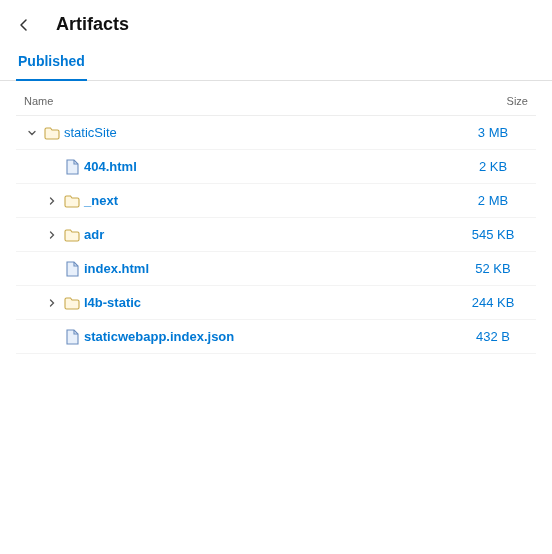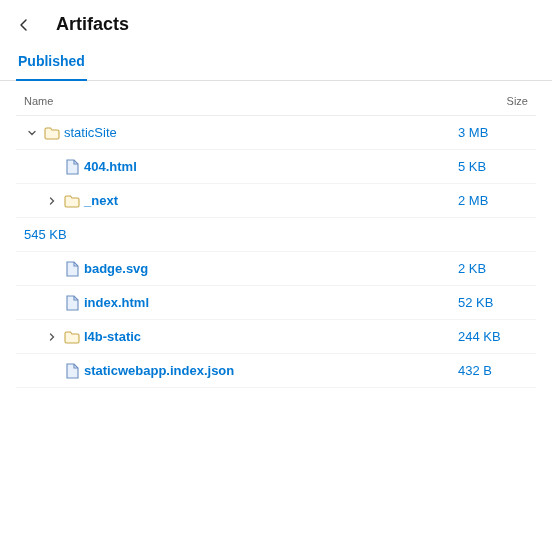--- a/index.html
+++ b/index.html
@@ -132,21 +132,21 @@
     .file-name {
       color: #0078d4;
       font-size: 13px;
       cursor: pointer;
     }
 
     .file-size {
       color: #0078d4;
       font-size: 13px;
       min-width: 70px;
-      text-align: left;
+      text-align: center;
     }
   </style>
 </head>
 <body>
 
 <div class="header">
   <button class="back-btn">
     <svg width="16" height="16" viewBox="0 0 16 16" fill="none" xmlns="http://www.w3.org/2000/svg">
       <path d="M10 3L5 8L10 13" stroke="#333" stroke-width="1.5" stroke-linecap="round" stroke-linejoin="round"></path>
     </svg>
@@ -185,97 +185,97 @@
     <div class="file-left indent-1">
       <span class="chevron-placeholder"></span>
       <span class="file-icon">
         <svg width="14" height="16" viewBox="0 0 14 16">
           <path d="M2 1H9L13 5V15H2V1Z" fill="#e8f0fb" stroke="#6c8ebf" stroke-width="1.1"></path>
           <path d="M9 1V5H13" fill="none" stroke="#6c8ebf" stroke-width="1.1"></path>
         </svg>
       </span>
       <span class="file-name">404.html</span>
     </div>
-    <span class="file-size">5 KB</span>
+    <span class="file-size">2 KB</span>
   </div>
 
   <div class="file-row">
     <div class="file-left indent-1">
       <span class="chevron">
         <svg width="10" height="10" viewBox="0 0 10 10">
             <path d="M3.5 2L6.5 5L3.5 8" stroke="#555" stroke-width="1.3" fill="none" stroke-linecap="round"></path>
           </svg>
       </span>
       <span class="folder-icon">
         <svg width="16" height="14" viewBox="0 0 16 14">
           <path d="M1 3.5C1 2.67 1.67 2 2.5 2H6.5L8 4H13.5C14.33 4 15 4.67 15 5.5V11.5C15 12.33 14.33 13 13.5 13H2.5C1.67 13 1 12.33 1 11.5V3.5Z" fill="#fff7e0" stroke="#c8a84b" stroke-width="1.1"></path>
         </svg>
       </span>
       <span class="file-name">_next</span>
     </div>
     <span class="file-size">2 MB</span>
   </div>
 
   <div class="file-row">
+    <div class="file-left indent-1">
+      <span class="chevron">
+        <svg width="10" height="10" viewBox="0 0 10 10">
+            <path d="M3.5 2L6.5 5L3.5 8" stroke="#555" stroke-width="1.3" fill="none" stroke-linecap="round"></path>
+          </svg>
+      </span>
+      <span class="folder-icon">
+        <svg width="16" height="14" viewBox="0 0 16 14">
+          <path d="M1 3.5C1 2.67 1.67 2 2.5 2H6.5L8 4H13.5C14.33 4 15 4.67 15 5.5V11.5C15 12.33 14.33 13 13.5 13H2.5C1.67 13 1 12.33 1 11.5V3.5Z" fill="#fff7e0" stroke="#c8a84b" stroke-width="1.1"></path>
+        </svg>
+      </span>
+      <span class="file-name">adr</span>
+    </div>
     <span class="file-size">545 KB</span>
   </div>
+
+
+
 
   <div class="file-row">
     <div class="file-left indent-1">
       <span class="chevron-placeholder"></span>
       <span class="file-icon">
         <svg width="14" height="16" viewBox="0 0 14 16">
           <path d="M2 1H9L13 5V15H2V1Z" fill="#e8f0fb" stroke="#6c8ebf" stroke-width="1.1"></path>
           <path d="M9 1V5H13" fill="none" stroke="#6c8ebf" stroke-width="1.1"></path>
         </svg>
       </span>
-      <span class="file-name">badge.svg</span>
-    </div>
-    <span class="file-size">2 KB</span>
-  </div>
-
-
+      <span class="file-name">index.html</span>
+    </div>
+    <span class="file-size">52 KB</span>
+  </div>
+
+  <div class="file-row">
+    <div class="file-left indent-1">
+      <span class="chevron">
+        <svg width="10" height="10" viewBox="0 0 10 10">
+            <path d="M3.5 2L6.5 5L3.5 8" stroke="#555" stroke-width="1.3" fill="none" stroke-linecap="round"></path>
+          </svg>
+      </span>
+      <span class="folder-icon">
+        <svg width="16" height="14" viewBox="0 0 16 14">
+          <path d="M1 3.5C1 2.67 1.67 2 2.5 2H6.5L8 4H13.5C14.33 4 15 4.67 15 5.5V11.5C15 12.33 14.33 13 13.5 13H2.5C1.67 13 1 12.33 1 11.5V3.5Z" fill="#fff7e0" stroke="#c8a84b" stroke-width="1.1"></path>
+        </svg>
+      </span>
+      <span class="file-name">l4b-static</span>
+    </div>
+    <span class="file-size">244 KB</span>
+  </div>
 
   <div class="file-row">
     <div class="file-left indent-1">
       <span class="chevron-placeholder"></span>
       <span class="file-icon">
         <svg width="14" height="16" viewBox="0 0 14 16">
           <path d="M2 1H9L13 5V15H2V1Z" fill="#e8f0fb" stroke="#6c8ebf" stroke-width="1.1"></path>
           <path d="M9 1V5H13" fill="none" stroke="#6c8ebf" stroke-width="1.1"></path>
         </svg>
       </span>
-      <span class="file-name">index.html</span>
-    </div>
-    <span class="file-size">52 KB</span>
-  </div>
-
-  <div class="file-row">
-    <div class="file-left indent-1">
-      <span class="chevron">
-        <svg width="10" height="10" viewBox="0 0 10 10">
-            <path d="M3.5 2L6.5 5L3.5 8" stroke="#555" stroke-width="1.3" fill="none" stroke-linecap="round"></path>
-          </svg>
-      </span>
-      <span class="folder-icon">
-        <svg width="16" height="14" viewBox="0 0 16 14">
-          <path d="M1 3.5C1 2.67 1.67 2 2.5 2H6.5L8 4H13.5C14.33 4 15 4.67 15 5.5V11.5C15 12.33 14.33 13 13.5 13H2.5C1.67 13 1 12.33 1 11.5V3.5Z" fill="#fff7e0" stroke="#c8a84b" stroke-width="1.1"></path>
-        </svg>
-      </span>
-      <span class="file-name">l4b-static</span>
-    </div>
-    <span class="file-size">244 KB</span>
-  </div>
-
-  <div class="file-row">
-    <div class="file-left indent-1">
-      <span class="chevron-placeholder"></span>
-      <span class="file-icon">
-        <svg width="14" height="16" viewBox="0 0 14 16">
-          <path d="M2 1H9L13 5V15H2V1Z" fill="#e8f0fb" stroke="#6c8ebf" stroke-width="1.1"></path>
-          <path d="M9 1V5H13" fill="none" stroke="#6c8ebf" stroke-width="1.1"></path>
-        </svg>
-      </span>
       <span class="file-name">staticwebapp.index.json</span>
     </div>
     <span class="file-size">432 B</span>
   </div>
 </div>
 
 </body></html>

